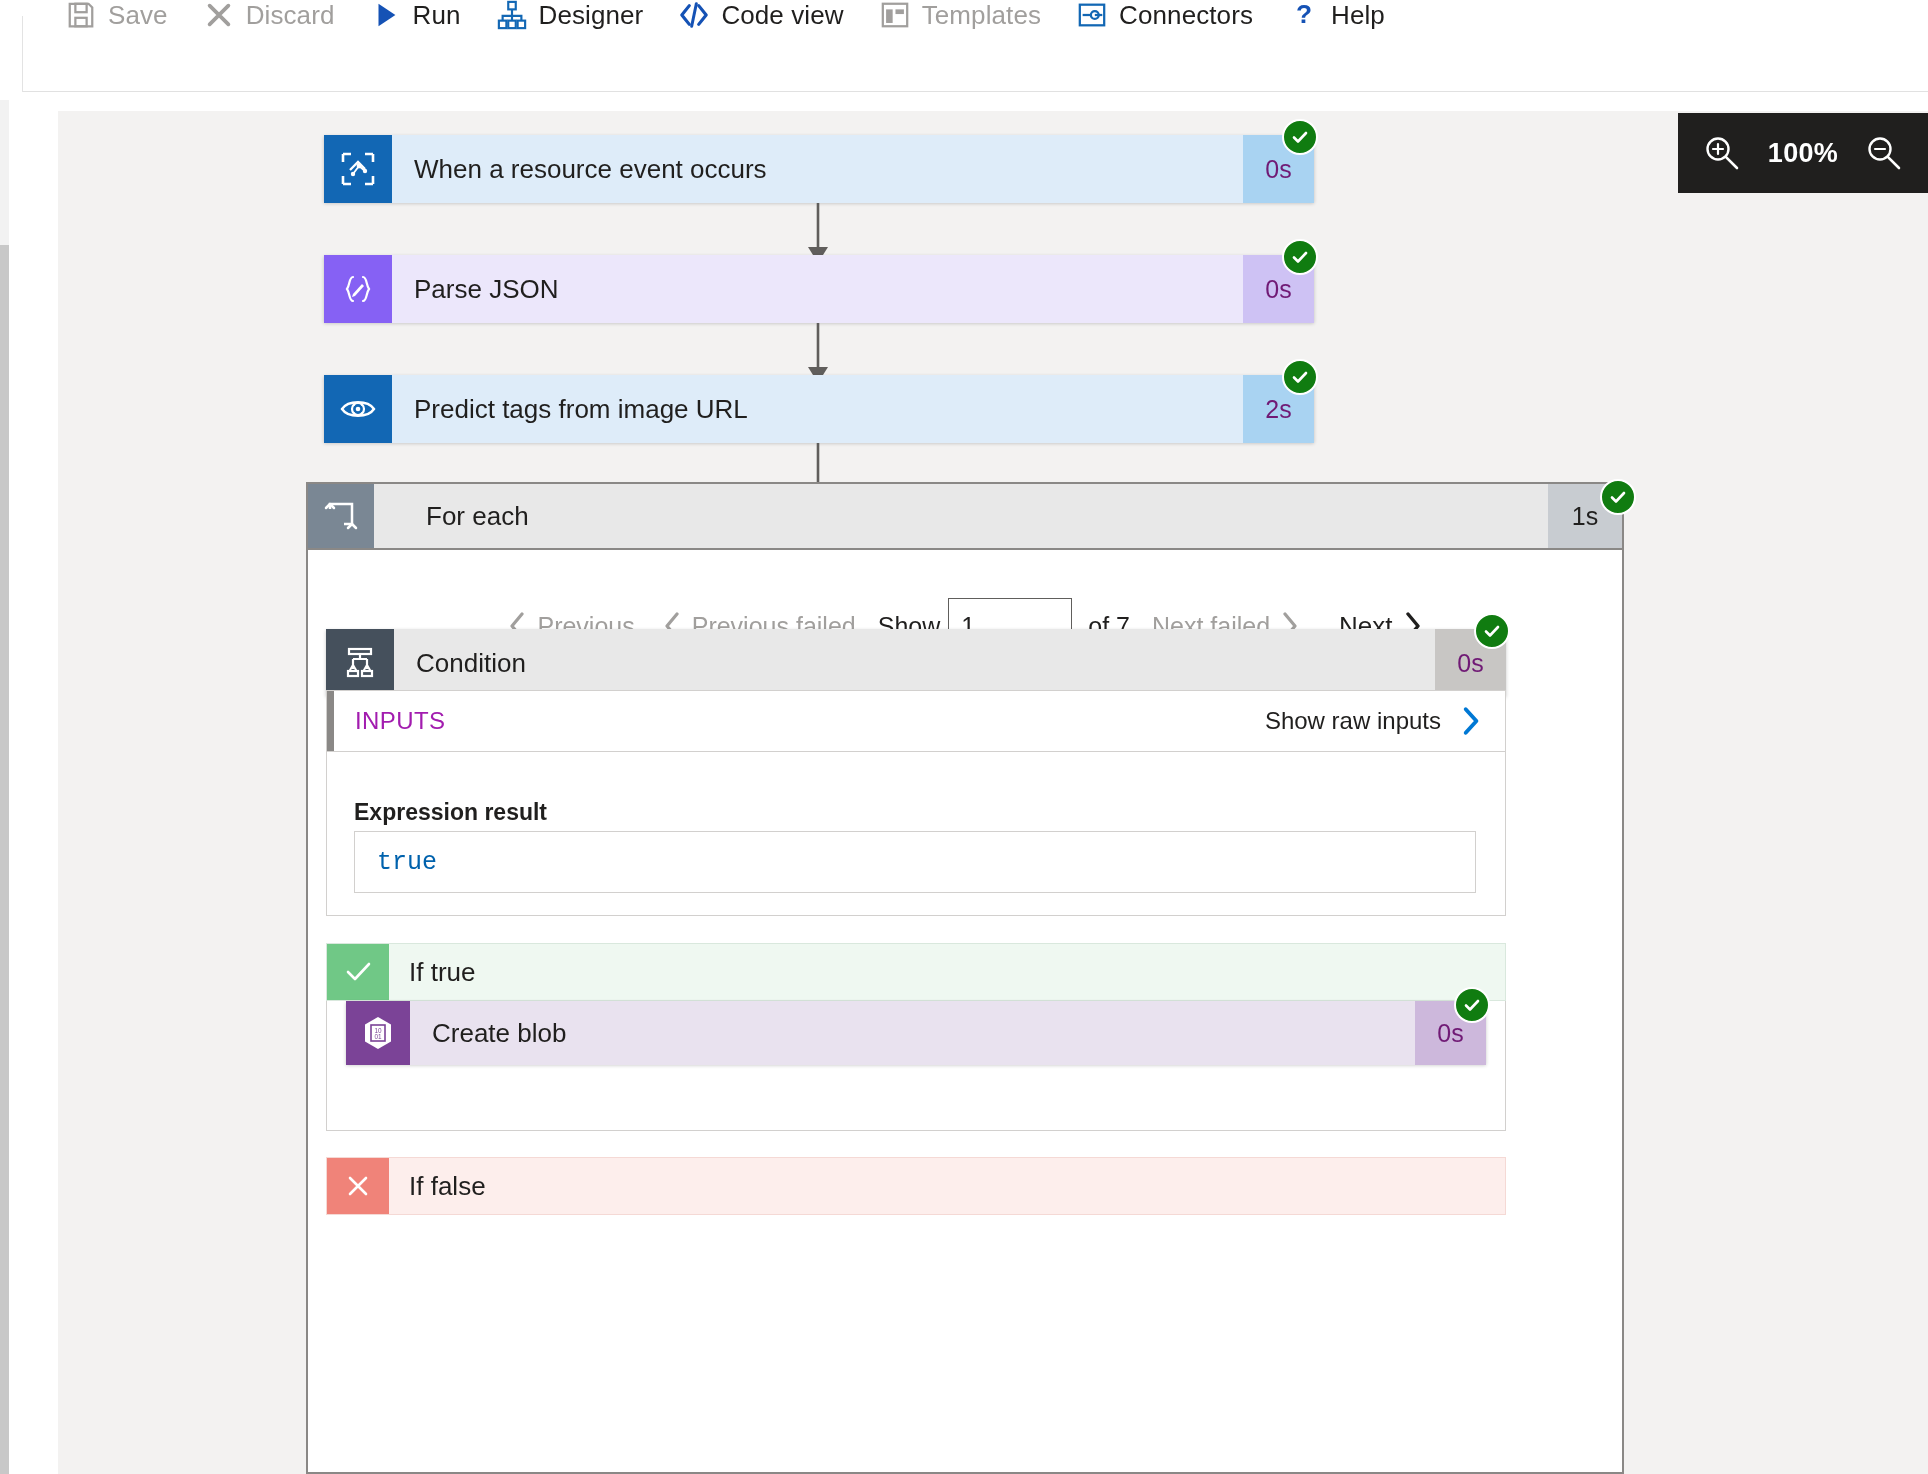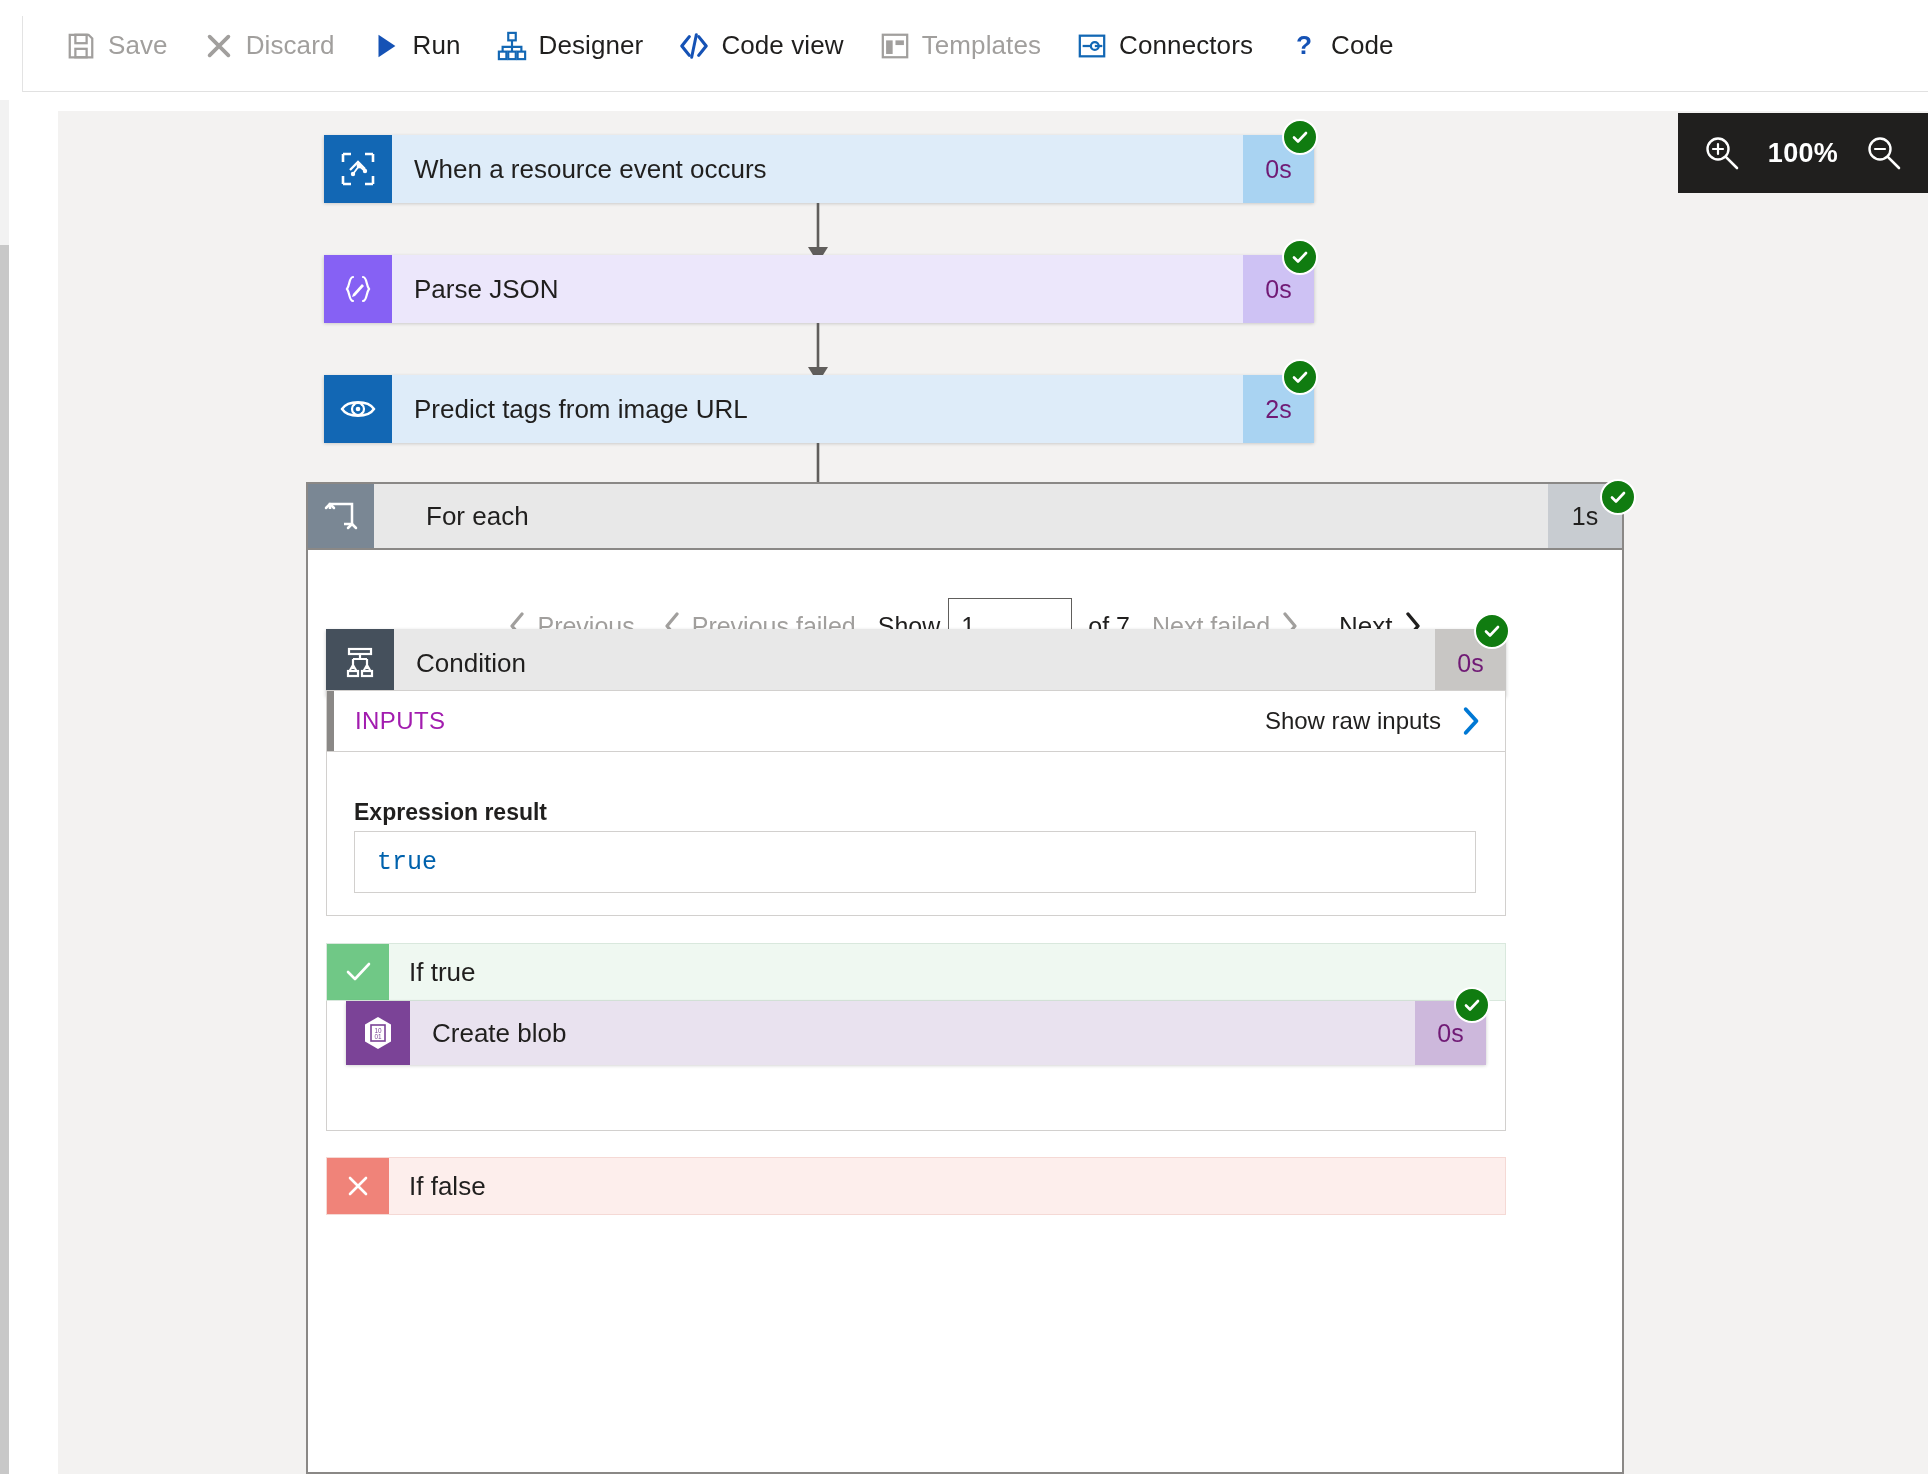--- a/index.html
+++ b/index.html
@@ -29,21 +29,21 @@
     background:#ffffff;
     border-bottom:1px solid #e1e1e1;
     display:flex; align-items:center;
     padding-left:26px;
   }
   .cmdbar::before{
     content:""; position:absolute; left:0; top:16px; width:1px; height:76px;
     background:#e3e3e3;
   }
   .cmd-item {
-    display:flex; align-items:center; gap:12px;
+    display:flex; gap:12px;
     height:92px; padding:0 18px;
     cursor:pointer; user-select:none;
     white-space:nowrap;
   }
   .cmd-item .cmd-label { font-size:26px; color:#201f1e; letter-spacing:.1px; }
   .cmd-item.disabled .cmd-label { color:#a19f9d; }
   .cmd-ico { width:30px; height:30px; display:block; flex:0 0 auto; }
 
   
   .zoom-ctl {
@@ -240,21 +240,21 @@
       </span>
       <span class="cmd-label">Connectors</span>
     </div>
 
     <div class="cmd-item">
       <span class="cmd-ico">
         <svg class="cmd-ico" viewBox="0 0 32 32">
             <text x="16" y="25" font-family="Liberation Sans, sans-serif" font-size="28" font-weight="bold" fill="#1552b5" text-anchor="middle">?</text>
           </svg>
       </span>
-      <span class="cmd-label">Code</span>
+      <span class="cmd-label">Help</span>
     </div>
   </div>
 
   <div class="canvas">
 
     <div class="card" style="left:266px; top:24px; width:990px; background:#deecf9;">
       <div class="card-ico" style="background:#1267b4;">
         <svg width="40" height="40" viewBox="0 0 40 40">
           <path d="M5 5h8 M5 5v8 M35 5h-8 M35 5v8 M5 35h8 M5 35v-8 M35 35h-8 M35 35v-8" stroke="#ffffff" stroke-width="2.6" fill="none"></path>
           <path d="M12 21 L20 13 L27 20" stroke="#ffffff" stroke-width="2.3" fill="none"></path>

